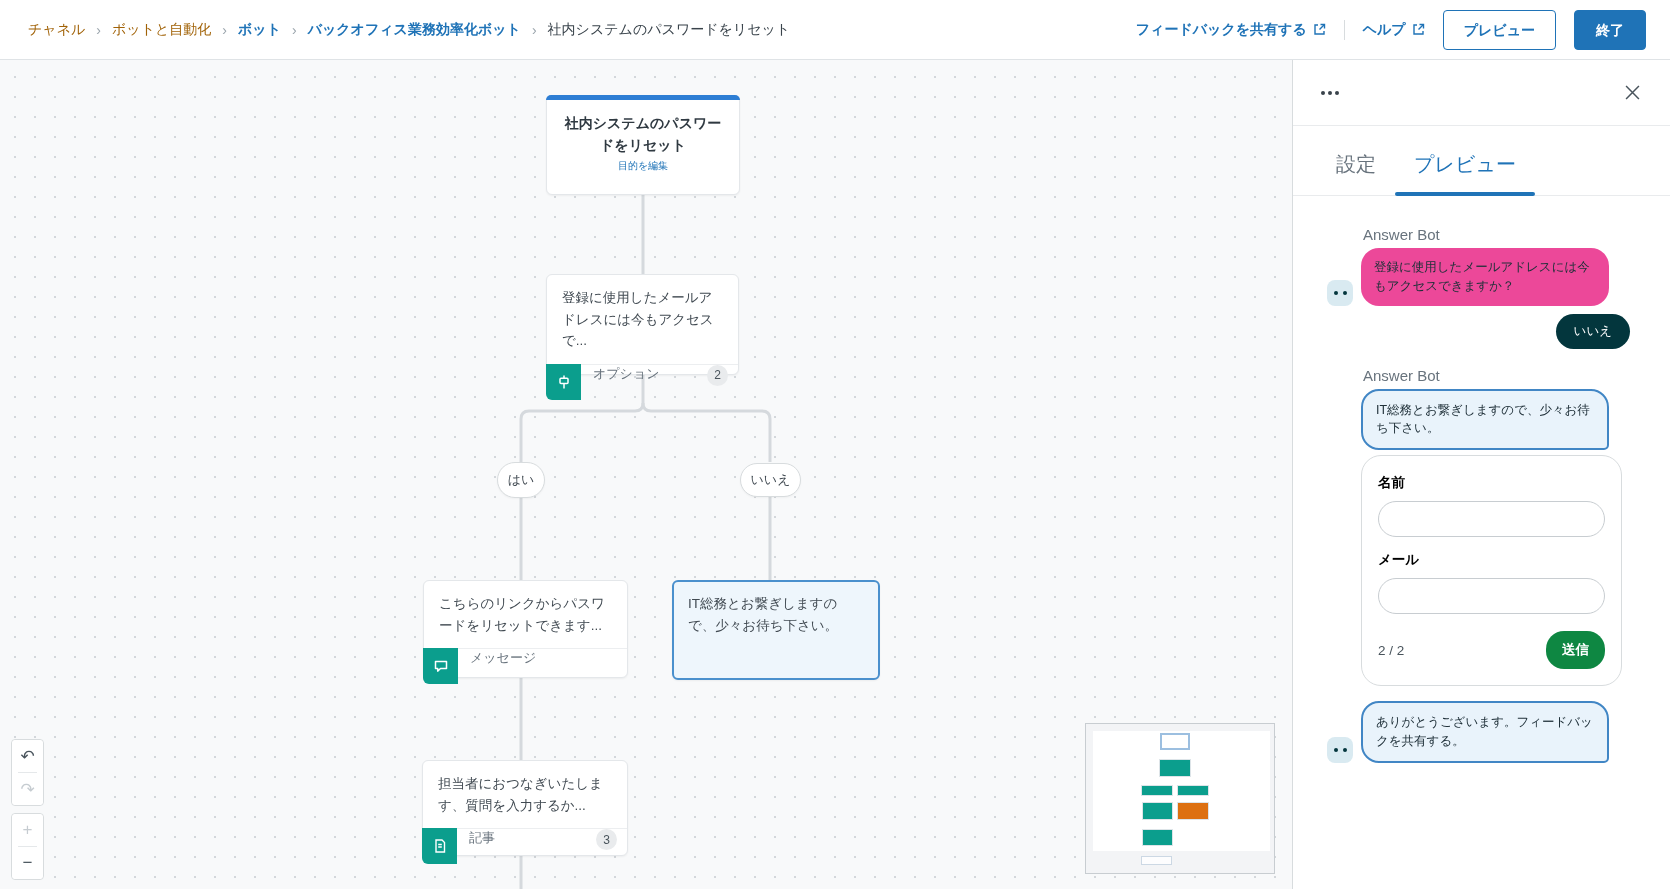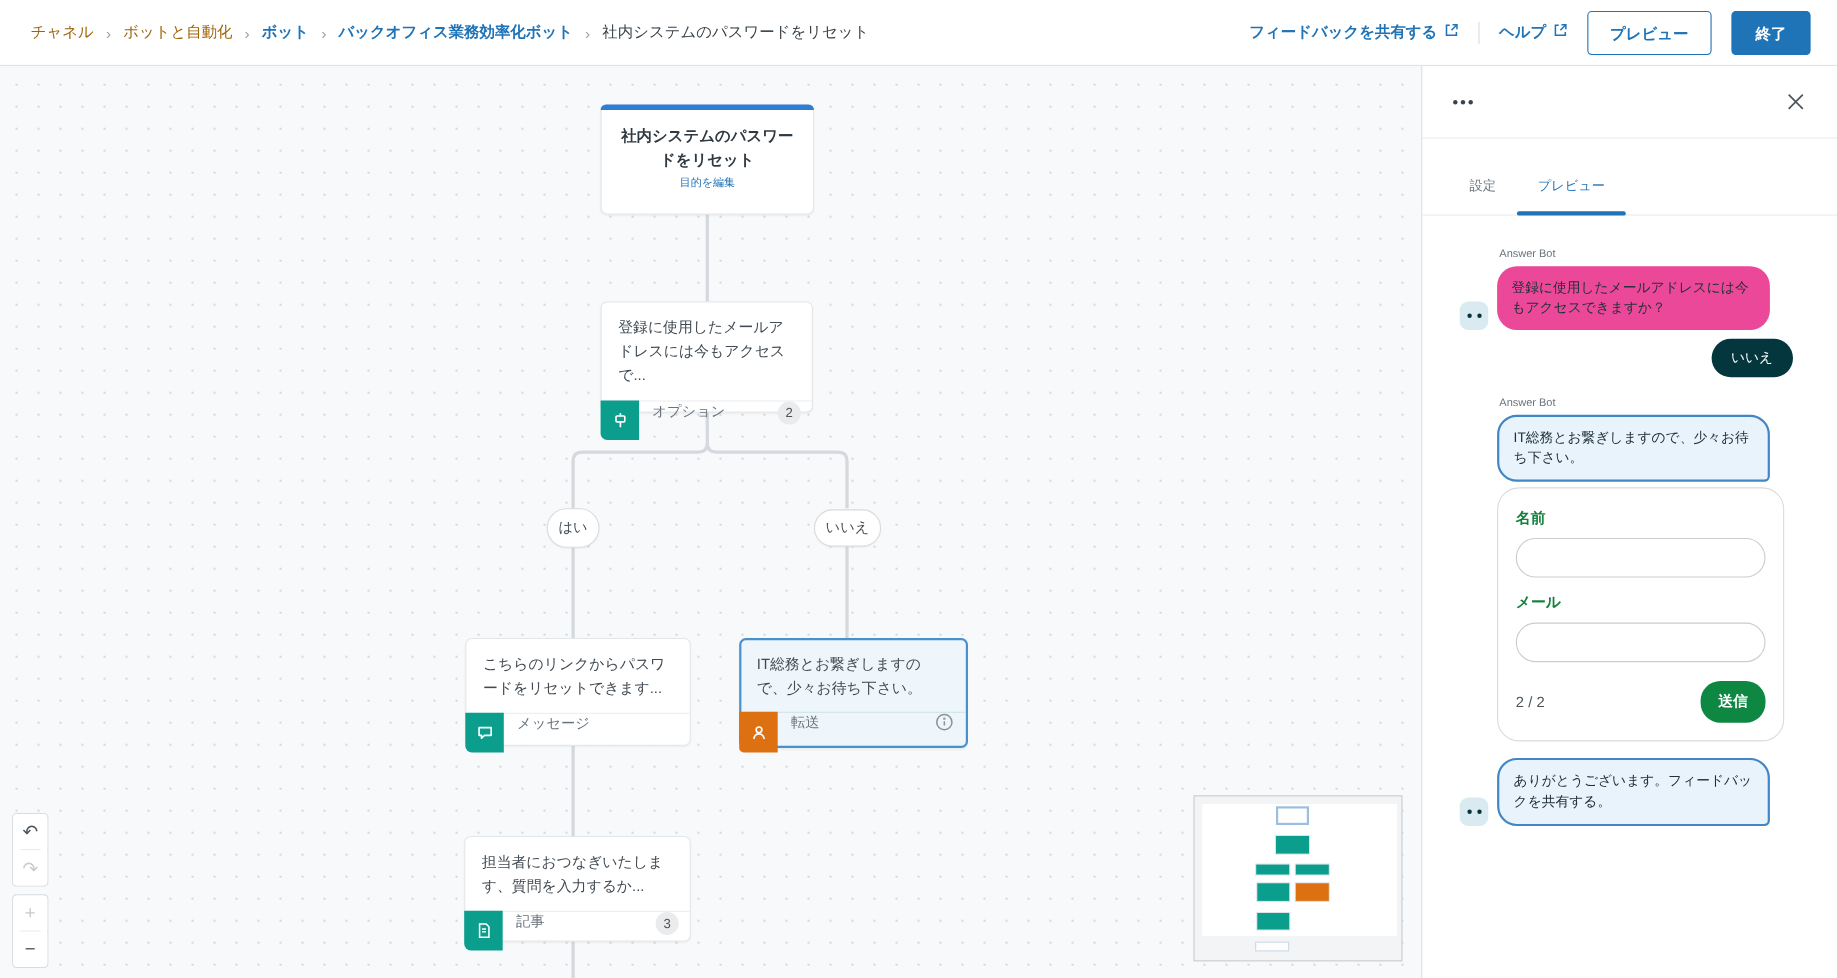--- a/index.html
+++ b/index.html
@@ -13,21 +13,21 @@
 
   
   .topbar{height:60px;display:flex;align-items:center;justify-content:space-between;
     padding:0 24px 0 28px;background:#fff;border-bottom:1px solid #dfe3e6;}
   .breadcrumb{display:flex;align-items:center;gap:11px;font-size:14px;color:#5d6b73;white-space:nowrap;}
   .crumb{color:#a16207;}
   .crumb.link{color:var(--blue);font-weight:700;cursor:pointer;}
   .crumb.current{color:#39434b;}
   .crumb-sep{color:#9aa4ac;font-size:14px;}
   .actions{display:flex;align-items:center;gap:18px;}
-  .text-link{display:flex;gap:6px;color:var(--blue);font-weight:700;font-size:14px;cursor:pointer;}
+  .text-link{display:flex;align-items:center;gap:6px;color:var(--blue);font-weight:700;font-size:14px;cursor:pointer;}
   .vdiv{width:1px;height:20px;background:#d8dcde;}
   .btn{font-size:14px;font-weight:700;border-radius:4px;cursor:pointer;line-height:1;}
   .btn-outline{border:1px solid var(--blue);background:#fff;color:var(--blue);padding:12px 20px;}
   .btn-primary{border:1px solid var(--blue);background:var(--blue);color:#fff;padding:12px 21px;}
 
   
   .main{display:flex;height:829px;}
   .canvas{position:relative;flex:1;overflow:hidden;
     background:radial-gradient(circle,#d3d7db 1.2px,transparent 1.4px) 5px 7px / 20px 20px,#f8f9fa;}
   .connectors{position:absolute;left:0;top:0;}
@@ -91,43 +91,43 @@
   .mini-offscreen{left:55px;top:132px;width:31px;height:9px;background:#fdfdfe;border:1px solid #ccd8e4;}
 
   
   .panel{width:378px;flex:none;background:#fff;border-left:1px solid #d8dcde;display:flex;flex-direction:column;}
   .panel-header{height:66px;flex:none;display:flex;align-items:center;justify-content:space-between;
     padding:0 26px;border-bottom:1px solid #e9ebed;}
   .overflow-dots{display:flex;gap:3px;cursor:pointer;padding:6px 2px;}
   .overflow-dots i{width:4px;height:4px;border-radius:50%;background:#39434b;}
   .close-btn{cursor:pointer;display:flex;padding:4px;}
   .tabs{display:flex;align-items:flex-end;height:70px;flex:none;padding-left:24px;border-bottom:1px solid #e9ebed;}
-  .tab{position:relative;padding:0 19px 17px;font-size:12px;color:#68737d;cursor:pointer;font-family:Liberation Mono, monospace;}
+  .tab{position:relative;padding:0 19px 17px;font-size:20px;color:#68737d;cursor:pointer;font-family:Liberation Mono, monospace;}
   .tab.active{color:var(--blue);}
   .tab.active::after{content:"";position:absolute;left:0;right:0;bottom:-1px;height:4px;
     background:var(--blue);border-radius:3px;}
 
   .chat{flex:1;padding:30px 40px 0 34px;overflow:hidden;}
   .msg-group{display:flex;align-items:flex-end;gap:8px;}
   .avatar{width:26px;height:26px;border-radius:8px;background:#d9eaf1;flex:none;
     display:flex;align-items:center;justify-content:center;gap:5px;}
   .avatar i{width:4px;height:4px;border-radius:50%;background:var(--dark);}
   .avatar-spacer{width:26px;flex:none;}
   .msg-content{flex:1;min-width:0;}
-  .bot-label{font-size:10px;color:#68737d;margin:0 0 5px 2px;}
+  .bot-label{font-size:15px;color:#68737d;margin:0 0 5px 2px;}
   .bubble{display:inline-block;max-width:248px;padding:10px 13px;font-size:12.5px;line-height:1.5;
     color:#20313a;background:#ec4899;border-radius:18px;}
   .bubble.selected{background:#e9f3fb;border:2px solid #4186c5;border-radius:18px 18px 5px 18px;}
   .user-reply-row{display:flex;justify-content:flex-end;margin:8px 0 0;}
   .user-reply{background:var(--dark);color:#fff;font-size:12.5px;padding:9px 18px;border-radius:18px;}
   .grp-2{margin-top:18px;}
   .grp-3{margin-top:15px;}
 
   .form-card{margin:5px 8px 0 0;border:1px solid #d8dcde;border-radius:20px;padding:18px 16px 16px;background:#fff;}
-  .field-label{font-size:13.5px;font-weight:700;color:#15803d;margin-bottom:9px;}
+  .field-label{font-size:13.5px;font-weight:700;color:#000000;margin-bottom:9px;}
   .field-input{width:100%;height:36px;border:1px solid #c8cdd1;border-radius:18px;background:#fff;
     padding:0 13px;font-size:13px;color:#2f3941;outline:none;font-family:inherit;}
   .field{margin-bottom:14px;}
   .form-footer{display:flex;align-items:center;justify-content:space-between;margin-top:17px;}
   .pagination{font-size:13.5px;color:#49545c;}
   .submit-btn{background:var(--green);color:#fff;font-size:13.5px;font-weight:700;border:none;
     border-radius:18px;padding:10px 16px;cursor:pointer;font-family:inherit;}
 </style>
 </head>
 <body>
@@ -210,36 +210,20 @@
           <svg width="16" height="16" viewBox="0 0 16 16" fill="none" stroke="#fff" stroke-width="1.5" stroke-linejoin="round">
               <path d="M2.5 3.5h11v7h-6l-2.8 2.6v-2.6H2.5z"></path>
             </svg>
         </span>
         <span class="type-label">メッセージ</span>
       </div>
     </div>
 
     <div class="node transfer-node">
       <div class="node-body">IT総務とお繋ぎしますので、少々お待ち下さい。</div>
-      <div class="node-footer">
-        <span class="type-icon">
-          <svg width="16" height="16" viewBox="0 0 16 16" fill="none" stroke="#fff" stroke-width="1.5">
-              <circle cx="8" cy="5.5" r="2.6"></circle>
-              <path d="M3.2 13.8c.6-3.1 2.5-4.6 4.8-4.6s4.2 1.5 4.8 4.6"></path>
-            </svg>
-        </span>
-        <span class="type-label">転送</span>
-        <span class="info-icon">
-          <svg width="17" height="17" viewBox="0 0 16 16" fill="none" stroke="#87929d" stroke-width="1.3">
-              <circle cx="8" cy="8" r="6.5"></circle>
-              <path d="M8 7.3v3.6"></path>
-              <circle cx="8" cy="5" r="0.4" fill="#87929d"></circle>
-            </svg>
-        </span>
-      </div>
     </div>
 
     <div class="node article-node">
       <div class="node-body">担当者におつなぎいたします、質問を入力するか...</div>
       <div class="node-footer">
         <span class="type-icon">
           <svg width="16" height="16" viewBox="0 0 16 16" fill="none" stroke="#fff" stroke-width="1.4">
               <path d="M4 2h6l2.5 2.5V14H4z"></path>
               <path d="M6.2 6.5h3.6M6.2 9h3.6"></path>
             </svg>

